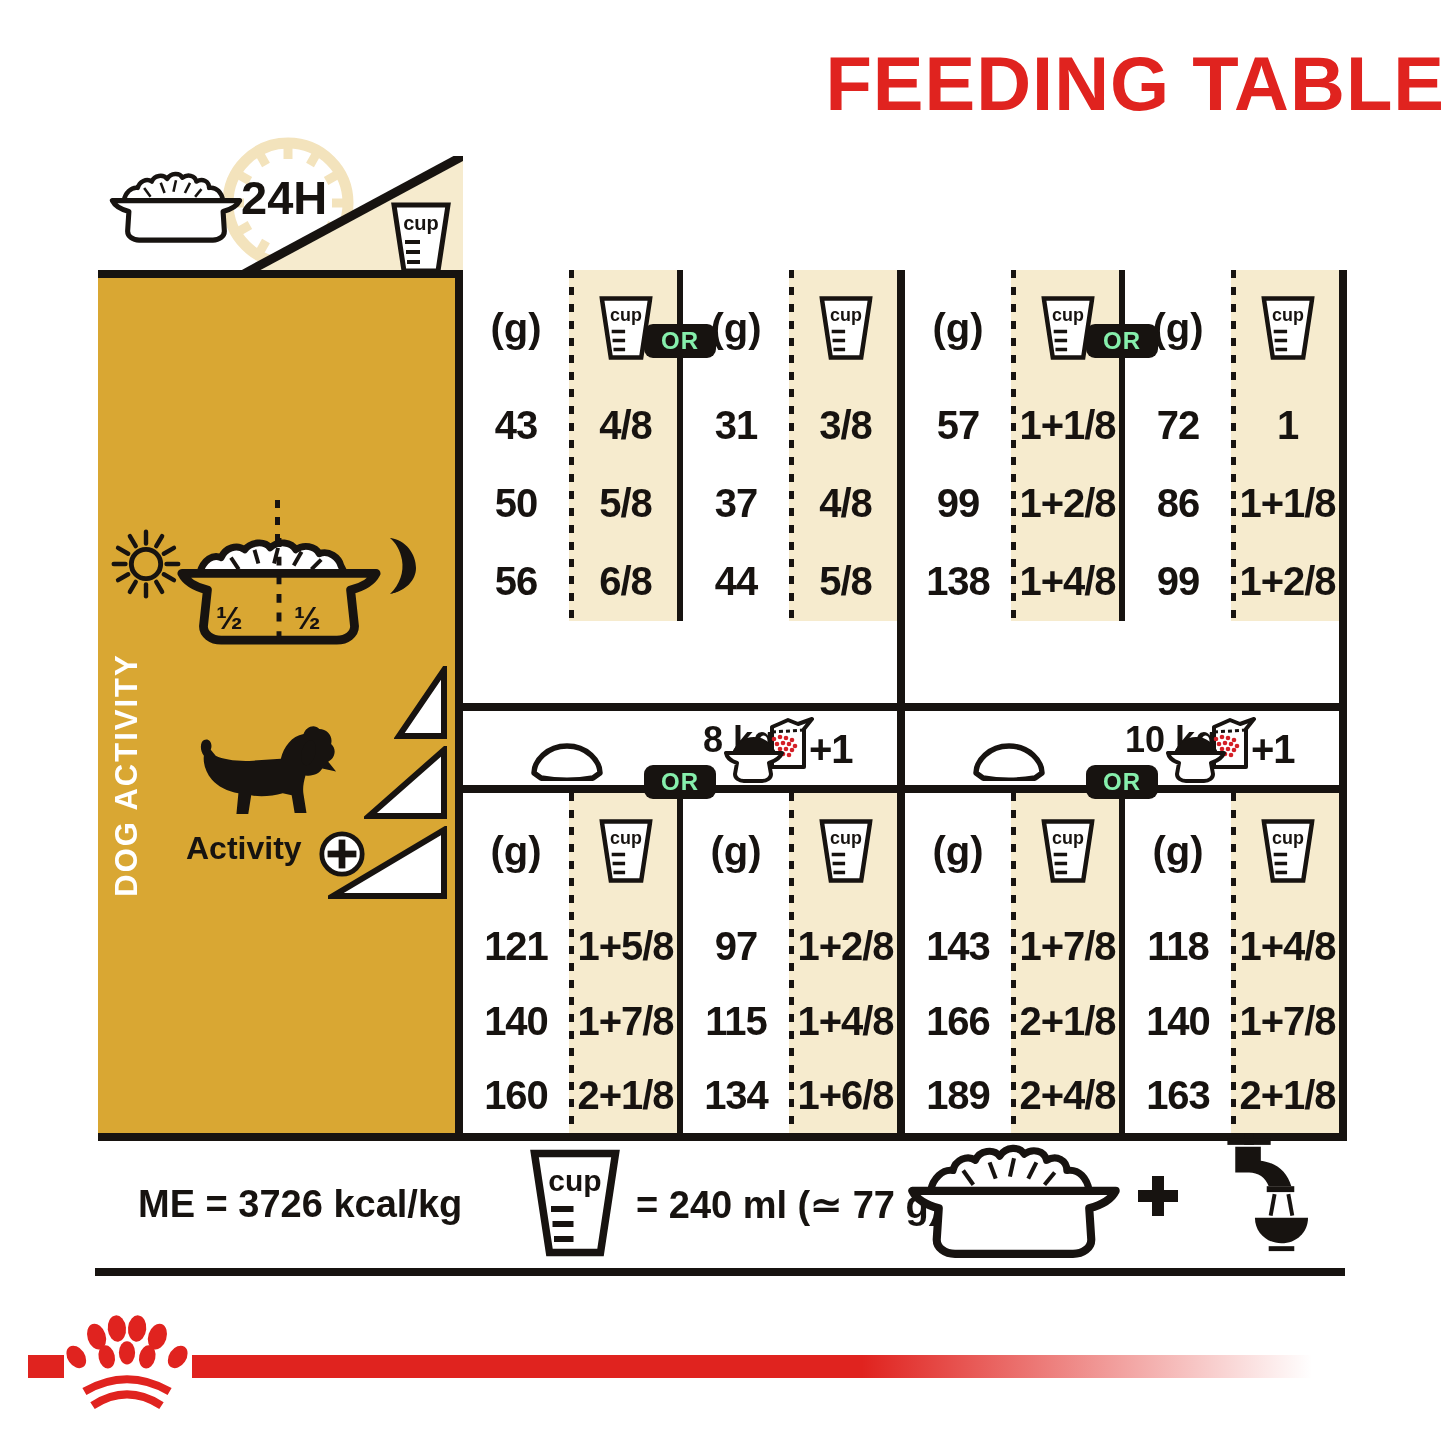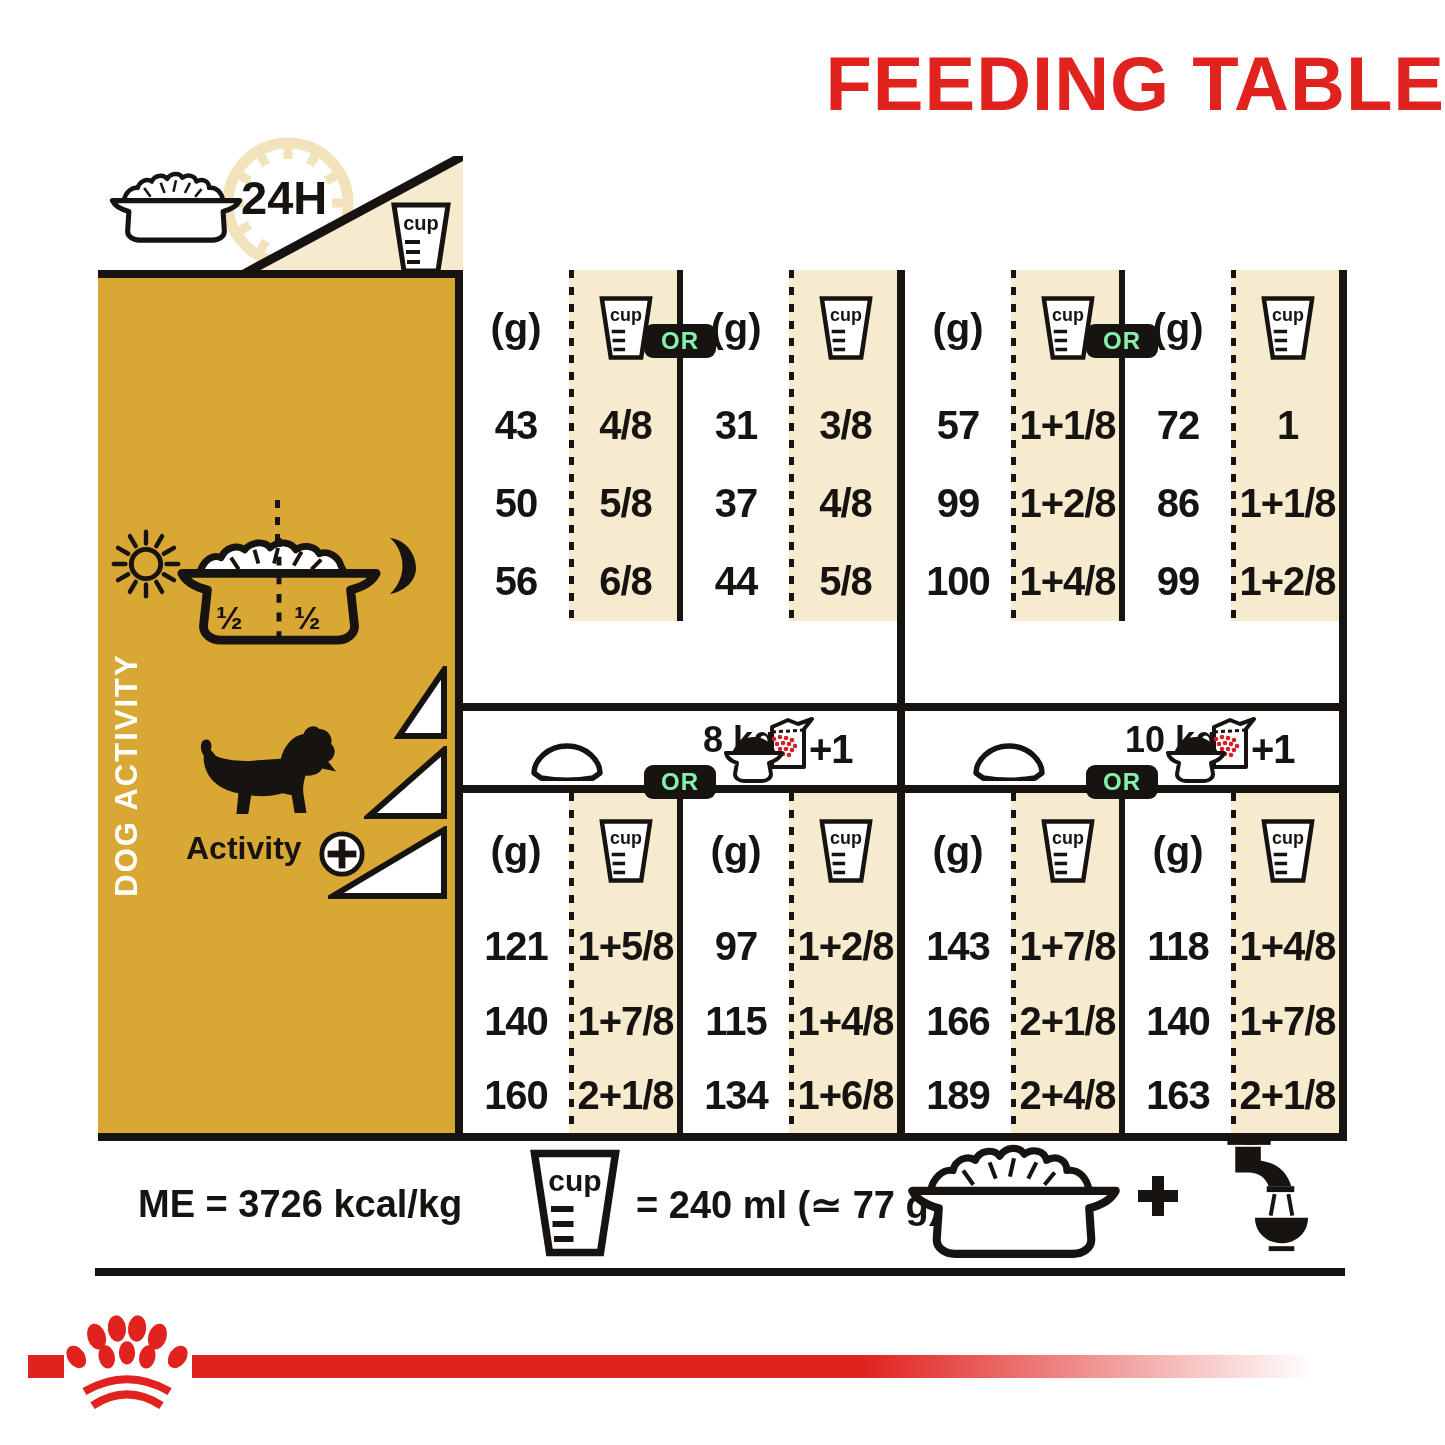--- a/index.html
+++ b/index.html
@@ -330,21 +330,21 @@
       <svg class="pouch" viewBox="0 0 92 66">
           <use href="#sym-pouch-bowl"></use>
         </svg>
       <div class="sup">+1/2</div>
     </div>
     <div class="cols" style="left:442px;top:82;height:351px">
       <div class="col cg">
         <div class="colh">(g)</div>
         <div class="val">57</div>
         <div class="val">99</div>
-        <div class="val">100</div>
+        <div class="val">138</div>
       </div>
       <div class="dot"></div>
       <div class="col cc">
         <div class="colh">
             <svg width="54" height="68" viewBox="0 0 60 76">
               <use href="#sym-cup"></use>
               <text x="30" y="30" font-size="20" text-anchor="middle" fill="#171310">cup</text>
             </svg>
           </div>
         <div class="val">1+1/8</div>

